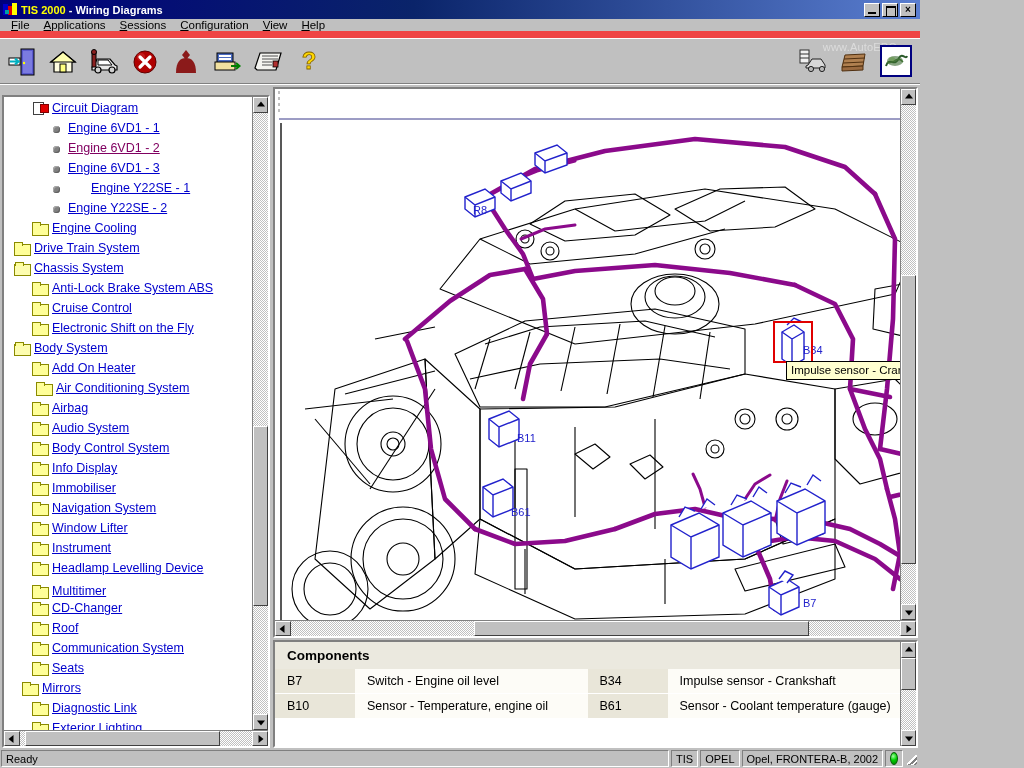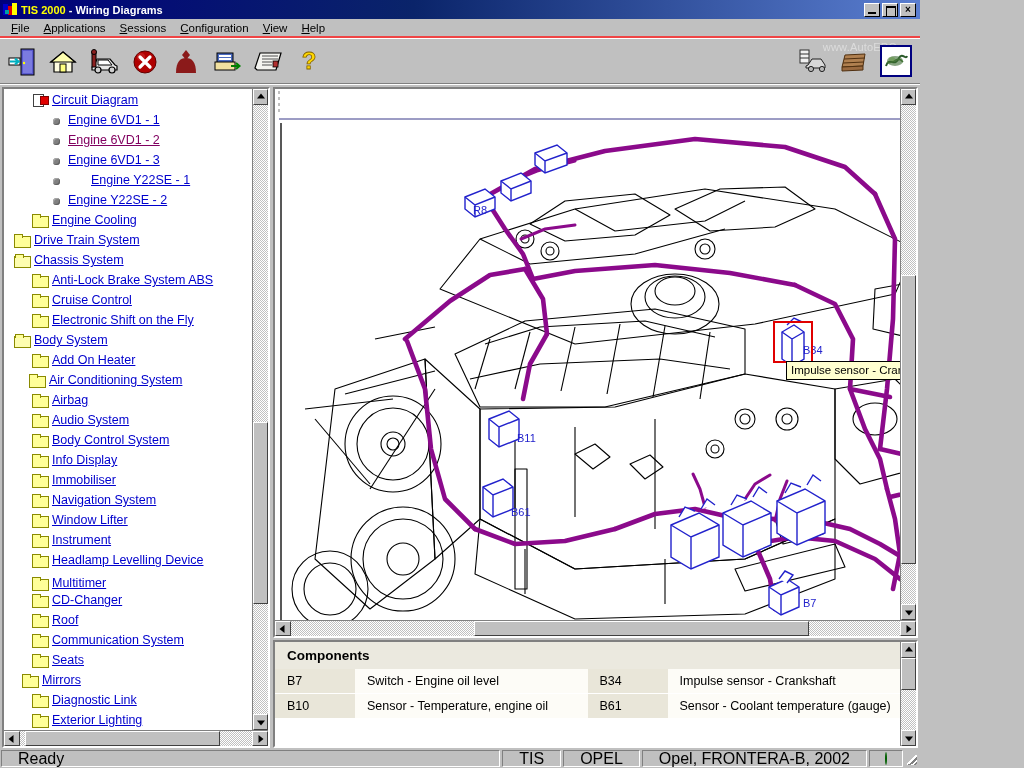--- a/index.html
+++ b/index.html
@@ -63,21 +63,21 @@
   .wb-max::after { left: 3px; top: 2px; width: 8px; height: 8px; border: 1px solid #000; border-top-width: 2px; background: transparent; }
   .wb-close { font-size: 10px; line-height: 12px; text-align: center; font-family: "Liberation Sans", sans-serif; font-weight: bold; }
 
   
   .menubar {
     height: 19px;
     background: #c0c0c0;
     display: flex; align-items: center;
     padding-left: 4px;
     flex: 0 0 auto;
-    border-bottom: 2px solid #ef4444;
+    border-bottom: 7px solid #ef4444;
   }
   .menu-item {
     font-size: 11.5px; color: #000;
     padding: 2px 7px; cursor: default; white-space: nowrap;
   }
   .menu-item u { text-decoration: underline; }
 
   
   .toolbar {
     height: 47px;
@@ -119,20 +119,21 @@
   }
 
   
   .sidebar-wrap {
     width: 268px; flex: 0 0 268px;
     display: flex; flex-direction: column;
     border: 2px solid;
     border-color: #808080 #ffffff #ffffff #808080;
     background: #ffffff;
     min-height: 0;
+    margin-top: 8px;
   }
   .sidebar-body { display: flex; flex: 1 1 auto; min-height: 0; }
   .tree {
     flex: 1 1 auto; background: #ffffff;
     overflow: hidden; position: relative;
     padding-top: 1px;
   }
   .tnode {
     display: flex; align-items: center;
     height: 20px; white-space: nowrap;
@@ -298,23 +299,23 @@
   .statusbar {
     height: 20px; flex: 0 0 auto;
     background: #c0c0c0;
     display: flex; align-items: stretch;
     padding: 2px 1px 1px 1px;
     gap: 2px;
   }
   .sb-cell {
     border-top: 1px solid #808080; border-left: 1px solid #808080;
     border-right: 1px solid #ffffff; border-bottom: 1px solid #ffffff;
-    font-size: 16px; color: #000;
+    font-size: 11px; color: #000;
     display: flex; align-items: center;
-    padding: 0 16px; white-space: nowrap;
+    padding: 0 4px; white-space: nowrap;
   }
   .sb-ready { flex: 1 1 auto; }
   .sb-led {
     width: 18px; display: flex; align-items: center; justify-content: center;
   }
   .led {
     width: 10px; height: 13px; border-radius: 50%;
     background: radial-gradient(circle at 35% 30%, #a0ffa0 0%, #00d000 45%, #008000 100%);
     border: 1px solid #006000;
   }
@@ -507,21 +508,21 @@
               <a>Electronic Shift on the Fly</a>
             </div>
             <div class="tnode" style="padding-left: 10px;">
               <span class="ic folder open"></span>
               <a>Body System</a>
             </div>
             <div class="tnode" style="padding-left: 28px;">
               <span class="ic folder"></span>
               <a>Add On Heater</a>
             </div>
-            <div class="tnode" style="padding-left: 25px;">
+            <div class="tnode" style="padding-left: 32px;">
               <span class="ic folder"></span>
               <a>Air Conditioning System</a>
             </div>
             <div class="tnode" style="padding-left: 28px;">
               <span class="ic folder"></span>
               <a>Airbag</a>
             </div>
             <div class="tnode" style="padding-left: 28px;">
               <span class="ic folder"></span>
               <a>Audio System</a>

